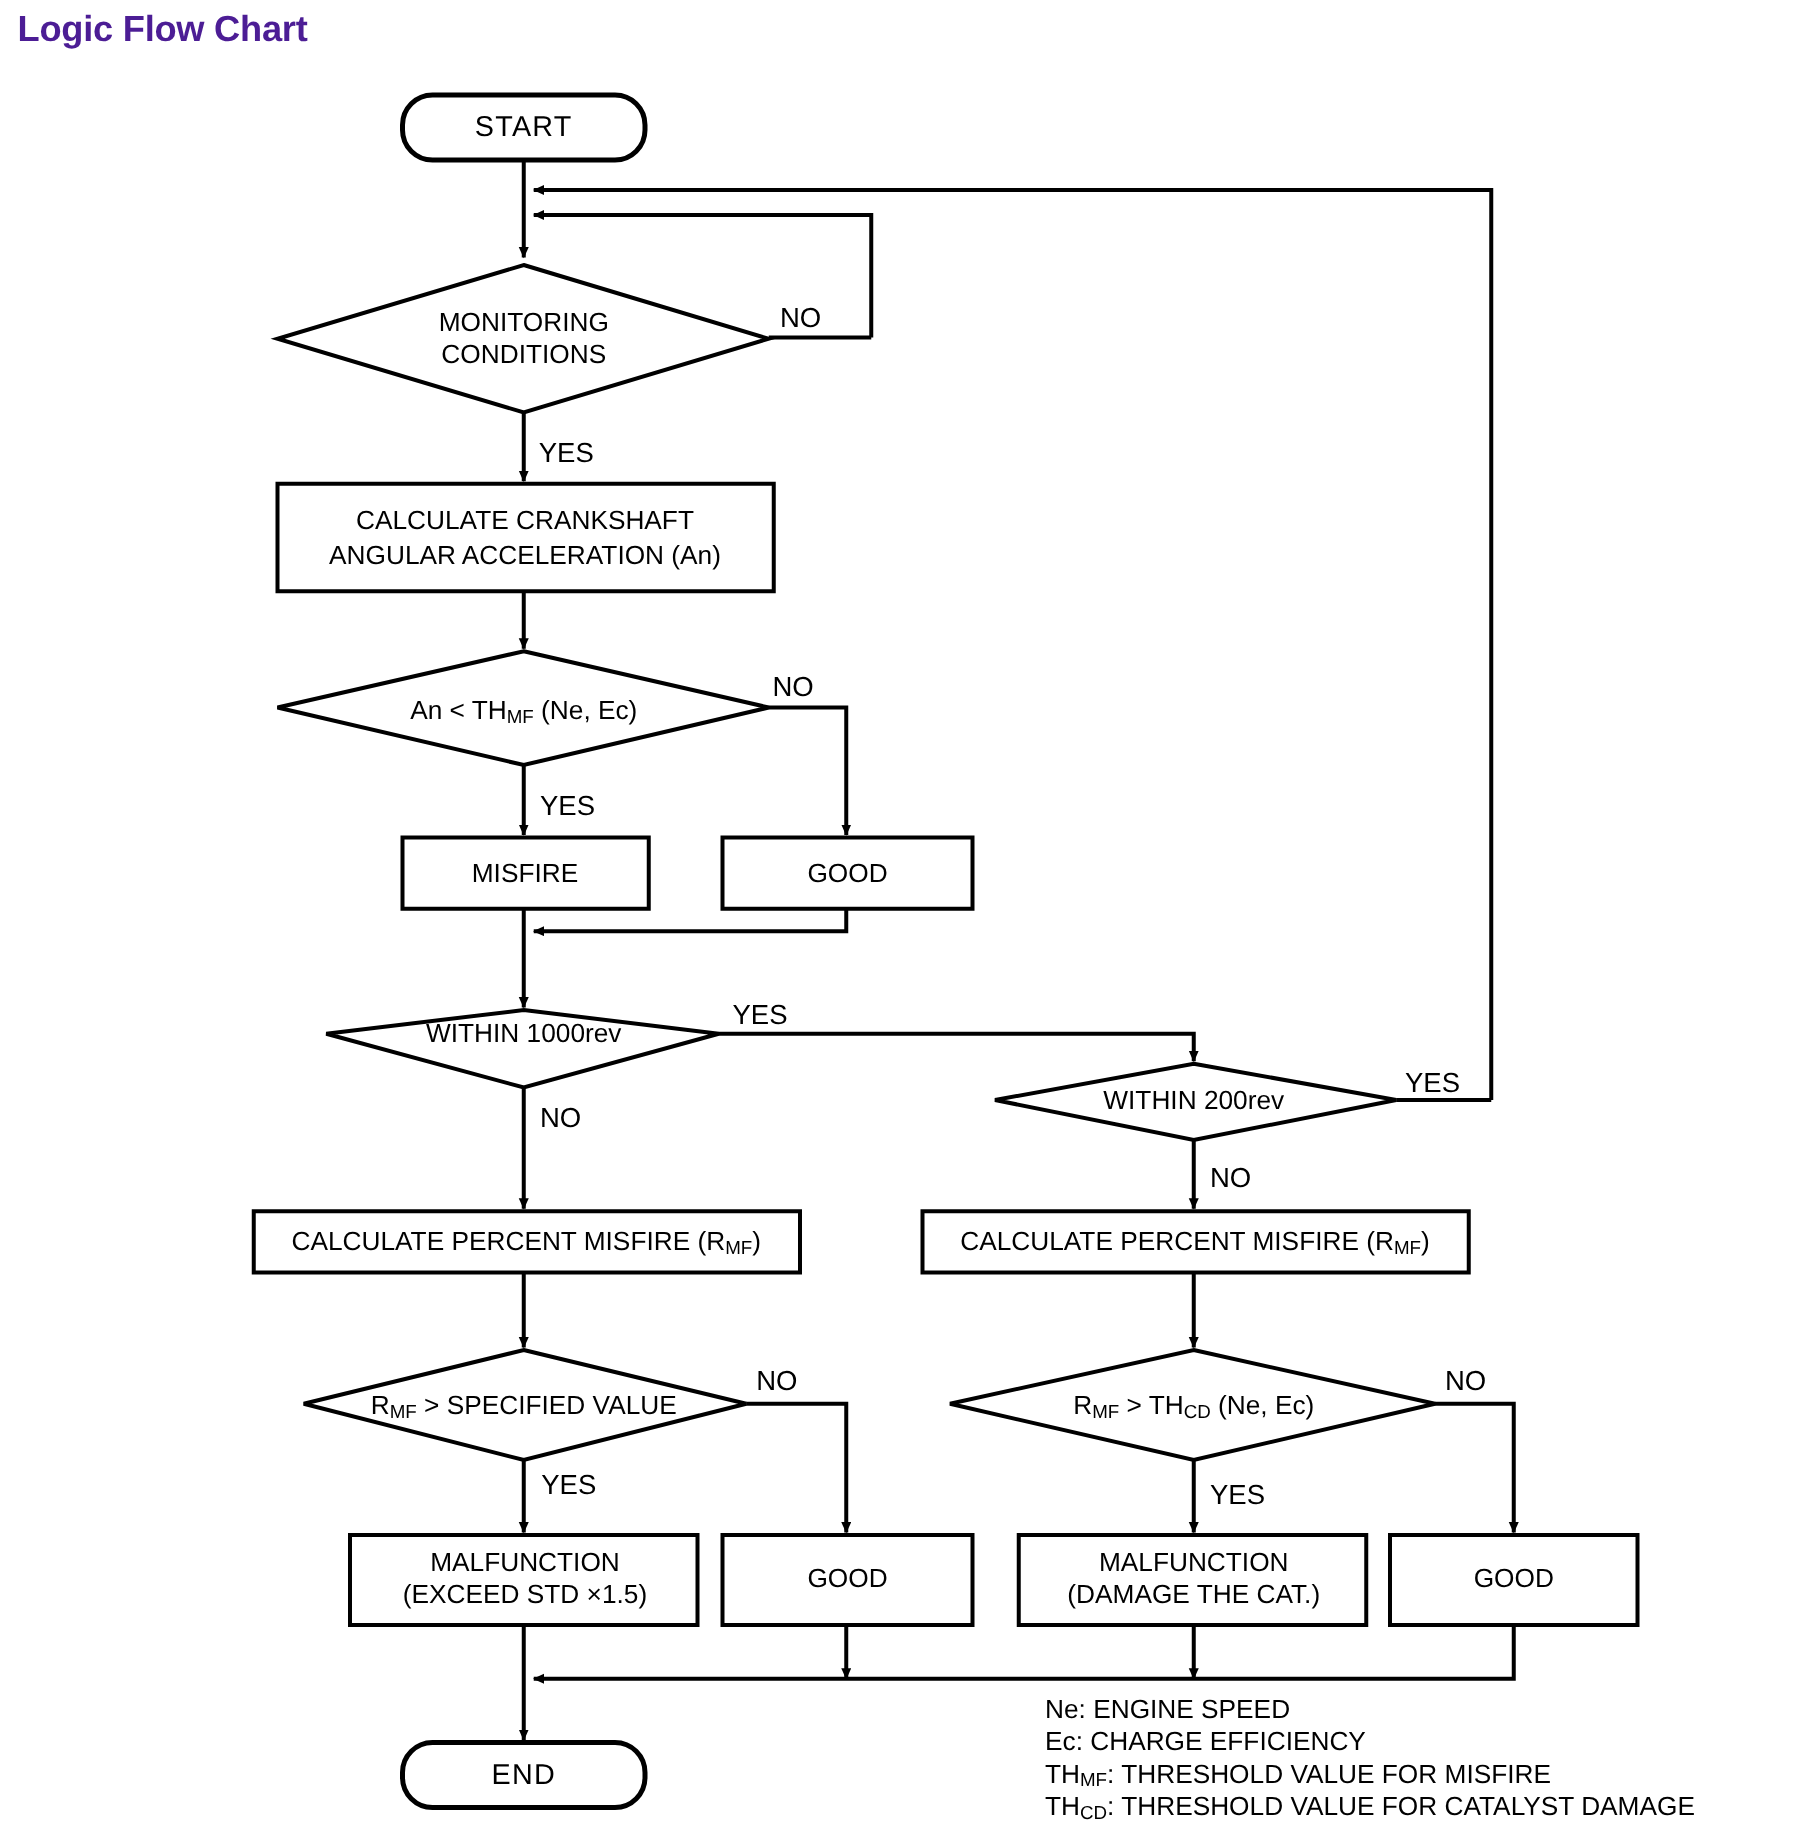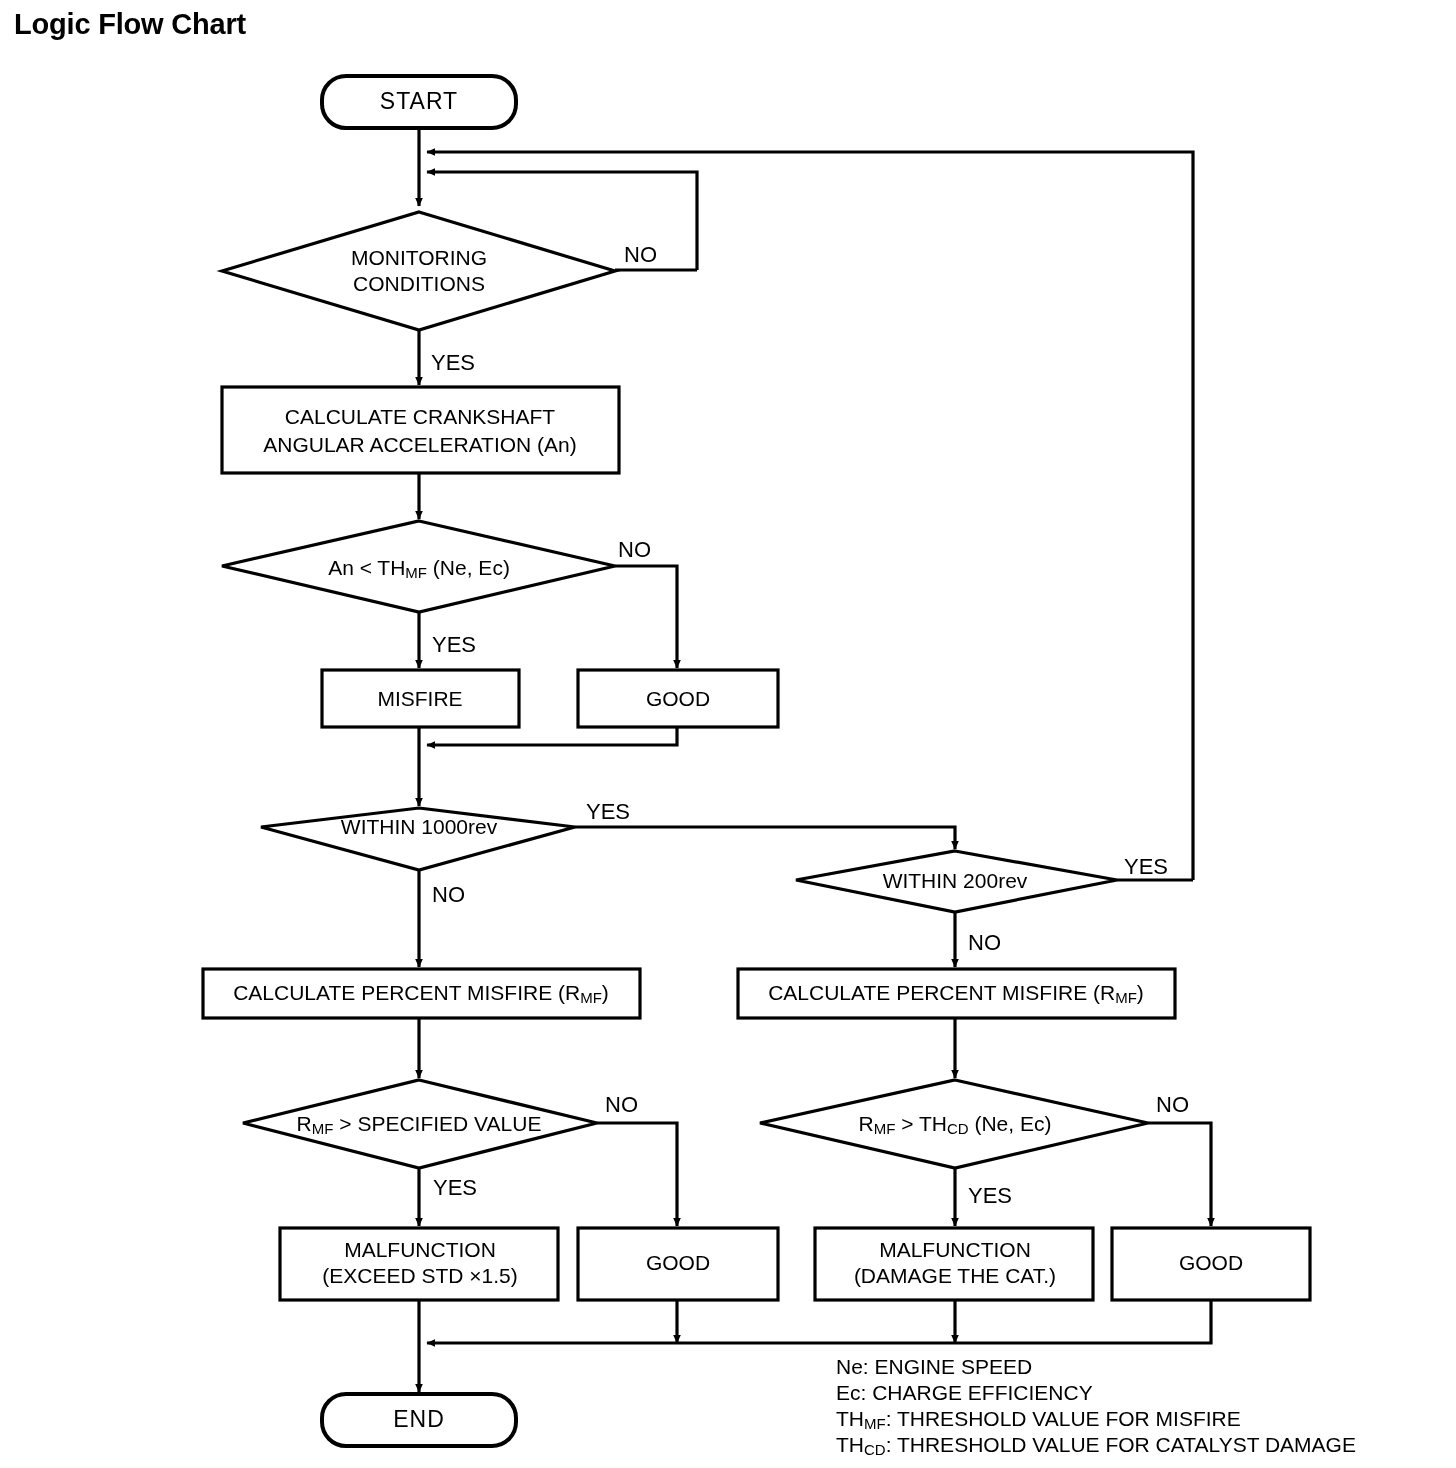--- a/index.html
+++ b/index.html
@@ -15,21 +15,21 @@
     overflow: hidden;
     position: relative;
   }
   #chart-title {
     position: absolute;
     left: 14px;
     top: 8px;
     font-size: 29px;
     font-weight: bold;
     letter-spacing: -0.2px;
-    color: #000000;
+    color: #4c1d95;
     white-space: nowrap;
   }
   svg#flow {
     position: absolute;
     left: 0;
     top: 0;
   }
   .shape { fill: #ffffff; stroke: #000000; stroke-width: 3.2; }
   .shape-term { fill: #ffffff; stroke: #000000; stroke-width: 4; }
   .conn { fill: none; stroke: #000000; stroke-width: 3.2; }

